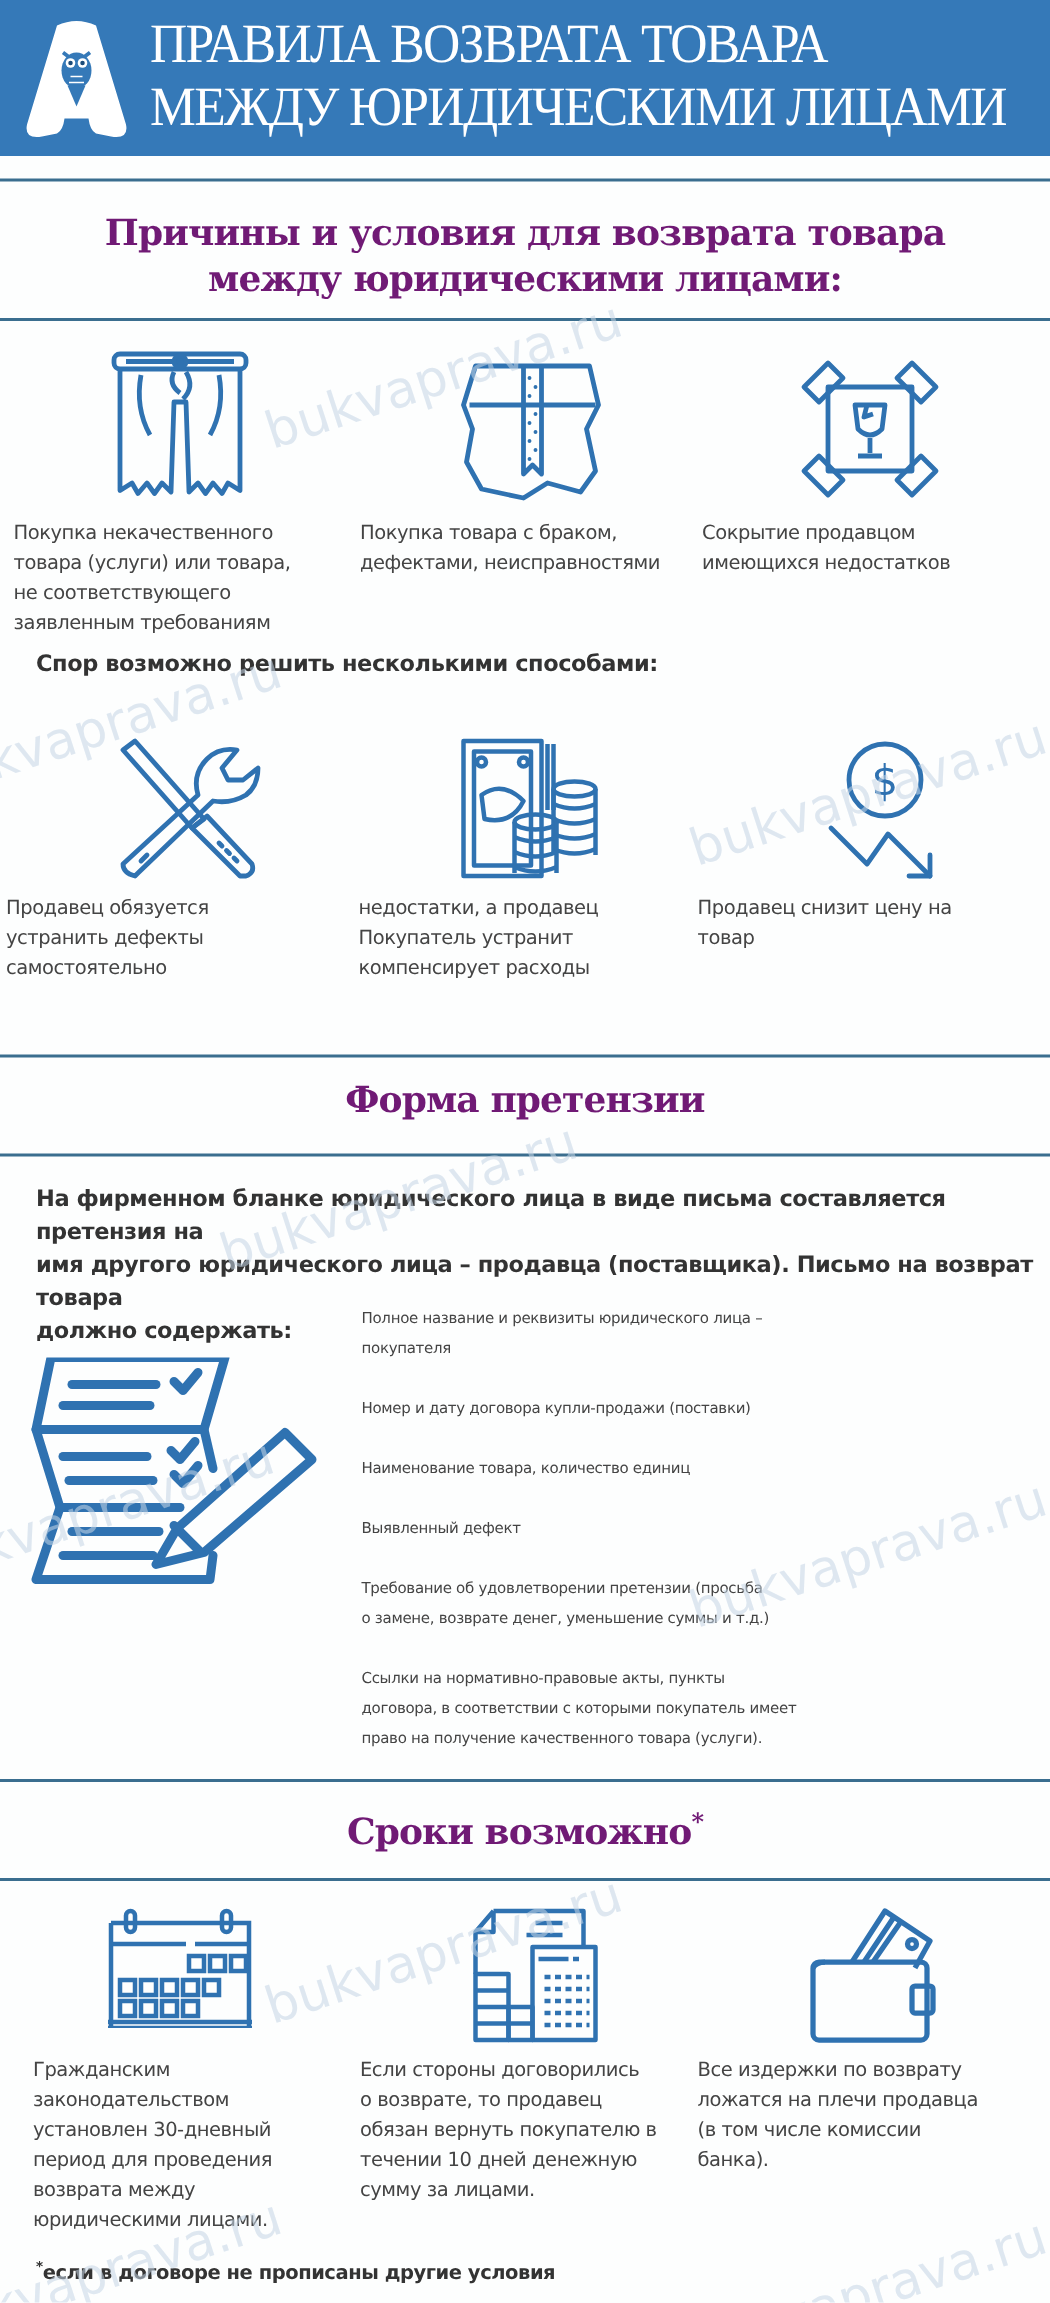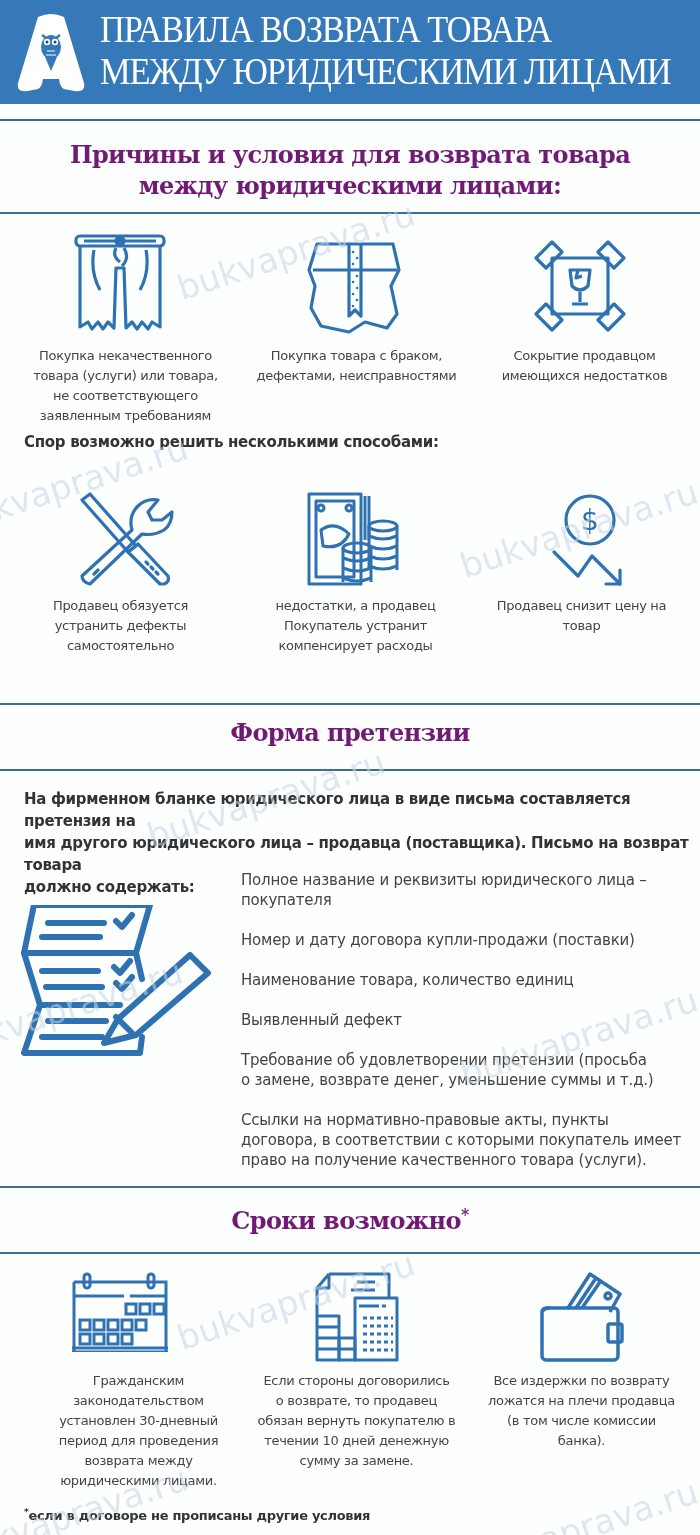--- a/index.html
+++ b/index.html
@@ -4,24 +4,24 @@
 <style>
   * { box-sizing: border-box; margin: 0; padding: 0; }
   html, body { width: 700px; height: 1535px; background: #fdfefe; overflow: hidden; }
   body { position: relative; font-family: "DejaVu Sans", sans-serif; color: #3a3a3a; }
   .abs { position: absolute; }
   .header { left: 0; top: 0; width: 700px; height: 104px; background: #3579b8; }
   .logo { left: 16px; top: 13px; width: 70px; height: 80px; }
   .header-title { left: 100px; top: 9px; color: #fff; font-family: "Liberation Serif", serif; font-size: 37px; line-height: 42px; letter-spacing: -1.2px; transform: scaleX(0.93); transform-origin: left top; white-space: nowrap; }
   .hr { left: 0; width: 700px; height: 2px; background: #3b6e8f; }
   .section-title { left: 0; width: 700px; text-align: center; color: #701a75; font-family: "DejaVu Serif", serif; font-weight: bold; font-size: 24px; line-height: 31px; letter-spacing: -0.6px; }
-  .col { width: 233px; text-align: center; }
+  .col { width: 233px; text-align: left; }
   .caption { font-family: "DejaVu Sans", sans-serif; font-size: 13px; line-height: 20px; color: #444; letter-spacing: -0.3px; }
   .bold-line { font-family: "DejaVu Sans", sans-serif; font-size: 15px; font-weight: bold; color: #333; letter-spacing: -0.3px; line-height: 22px; }
-  .list-item { font-size: 15px; line-height: 20px; color: #444; letter-spacing: -0.2px; }
+  .list-item { font-size: 10px; line-height: 20px; color: #444; letter-spacing: -0.2px; }
   .watermark { font-family: "DejaVu Sans", sans-serif; font-size: 34px; color: #c6d6e6; opacity: 0.55; transform: rotate(-18deg); transform-origin: left top; white-space: nowrap; pointer-events: none; }
   svg { display: block; }
 </style>
 </head>
 <body>
 
 <div class="abs header"></div>
 <div class="abs logo">
   <svg width="70" height="80" viewBox="0 0 70 80">
     <path d="M22 4 Q35 -2 48 4 L68 70 Q70 80 58 78 L48 76 Q44 74 43 66 L27 66 Q26 74 22 76 L12 78 Q0 80 2 70 Z" fill="#ffffff"></path>
@@ -273,21 +273,21 @@
   <div>установлен 30-дневный</div>
   <div>период для проведения</div>
   <div>возврата между</div>
   <div>юридическими лицами.</div>
 </div>
 <div class="abs col caption" style="left:240px;top:1371px">
   <div>Если стороны договорились</div>
   <div>о возврате, то продавец</div>
   <div>обязан вернуть покупателю в</div>
   <div>течении 10 дней денежную</div>
-  <div>сумму за замене.</div>
+  <div>сумму за лицами.</div>
 </div>
 <div class="abs col caption" style="left:465px;top:1371px">
   <div>Все издержки по возврату</div>
   <div>ложатся на плечи продавца</div>
   <div>(в том числе комиссии</div>
   <div>банка).</div>
 </div>
 
 <div class="abs bold-line" style="left:24px;top:1501px;font-size:13px">
   <sup style="font-size:9px">*</sup><span>если в договоре не прописаны другие условия</span>

